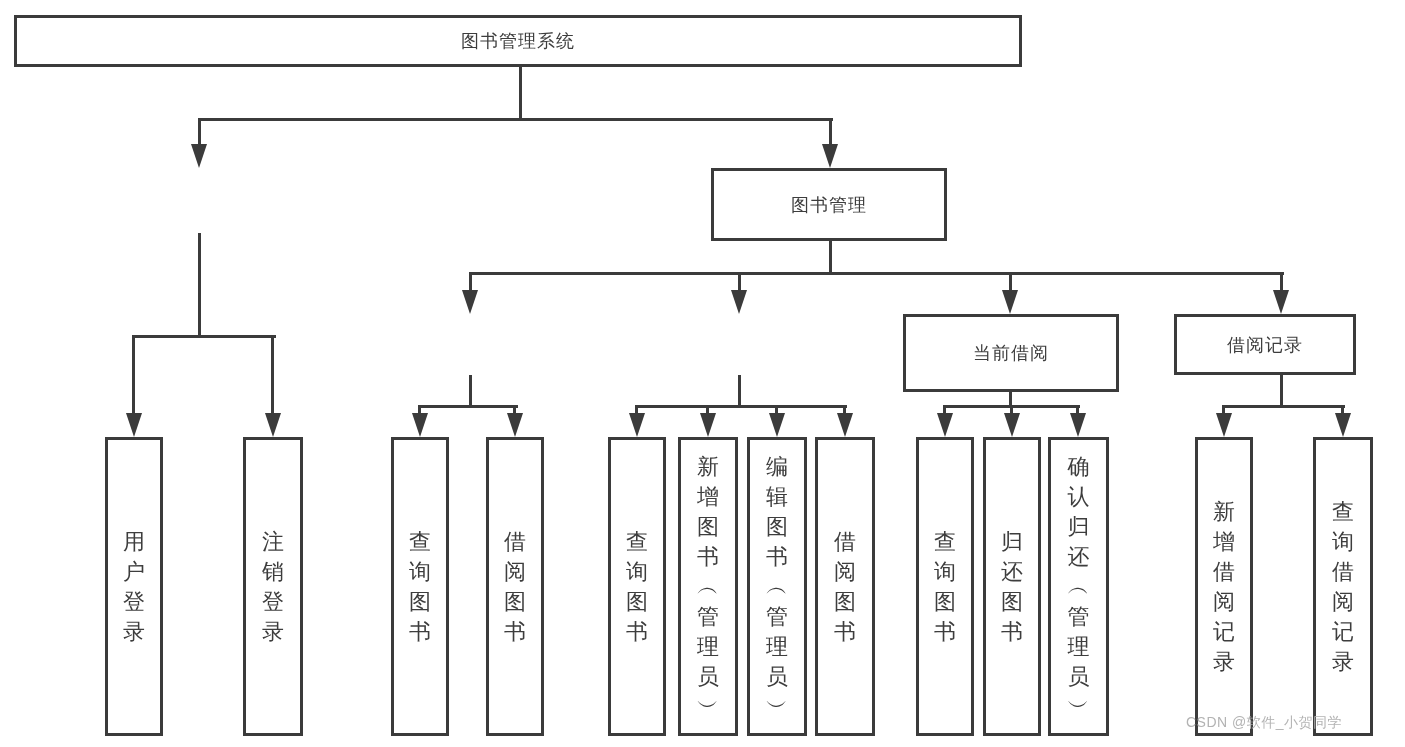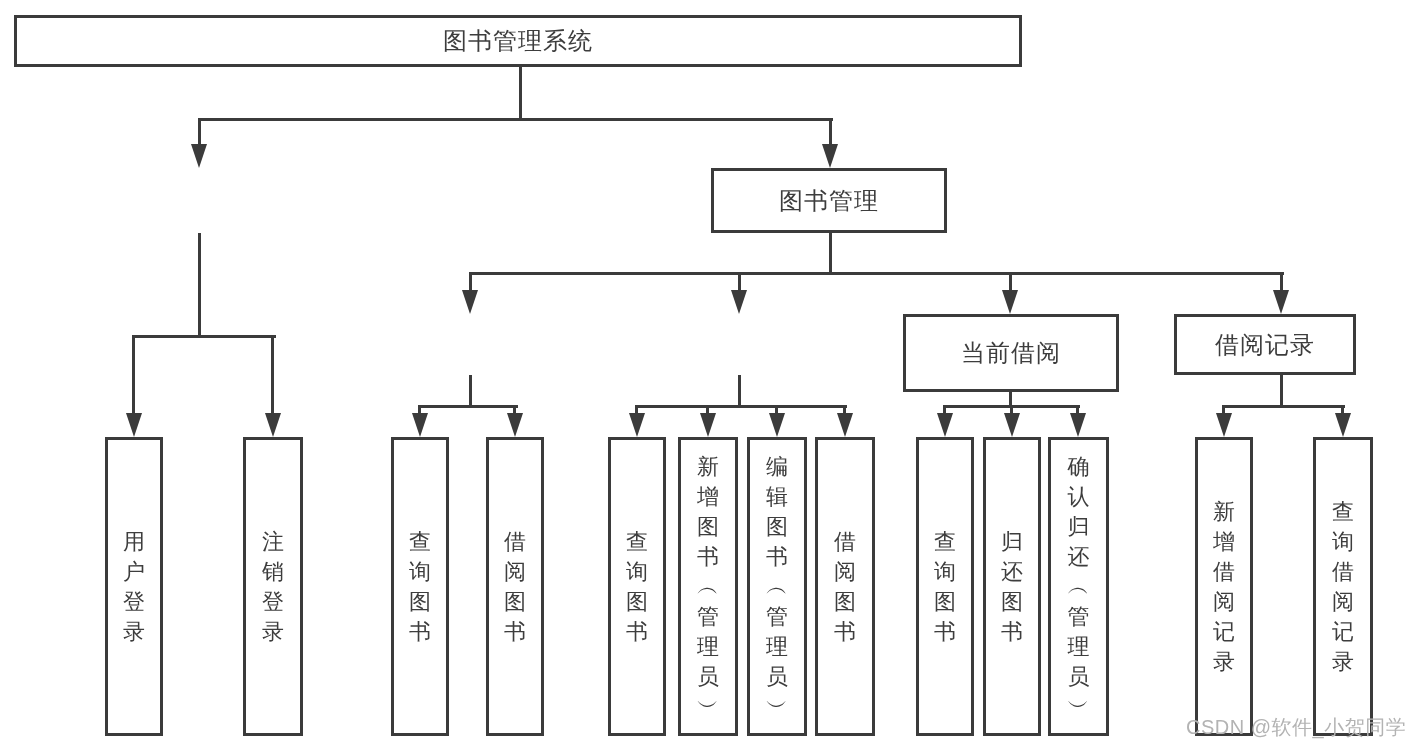--- a/index.html
+++ b/index.html
@@ -22,21 +22,21 @@
     position: absolute;
     border: 3px solid var(--line);
     background: #fff;
     color: var(--text);
     display: flex;
     align-items: center;
     justify-content: center;
     z-index: 2;
   }
   .node.h span {
-    font-size: 24px;
+    font-size: 18px;
     letter-spacing: 1px;
     white-space: nowrap;
   }
   .node.v {
     flex-direction: column;
   }
   .node.v .label-v {
     display: flex;
     flex-direction: column;
     align-items: center;
@@ -60,21 +60,21 @@
     height: 0;
     border-left: 8px solid transparent;
     border-right: 8px solid transparent;
     border-top: 24px solid var(--line);
     z-index: 1;
   }
   .watermark {
     position: absolute;
     left: 1186px;
     top: 714px;
-    font-size: 20px;
+    font-size: 14px;
     color: var(--wm);
     white-space: nowrap;
     z-index: 5;
     letter-spacing: 0.5px;
   }
 </style>
 </head>
 <body>
 
 <div class="canvas">
@@ -131,21 +131,21 @@
       <div class="arrow" style="left: 1004px; top: 413px;"></div>
       <div class="arrow" style="left: 1070px; top: 413px;"></div>
       <div class="arrow" style="left: 1216px; top: 413px;"></div>
       <div class="arrow" style="left: 1335px; top: 413px;"></div>
     </div>
 
   <div class="node h" style="left:14px; top:15px; width:1008px; height:52px;">
     <span>图书管理系统</span>
   </div>
 
-  <div class="node h" style="left:711px; top:168px; width:236px; height:65px;">
+  <div class="node h" style="left:711px; top:168px; width:236px; height:73px;">
     <span>图书管理</span>
   </div>
 
   <div class="node h" style="left:903px; top:314px; width:216px; height:78px;">
     <span>当前借阅</span>
   </div>
   <div class="node h" style="left:1174px; top:314px; width:182px; height:61px;">
     <span>借阅记录</span>
   </div>
 

